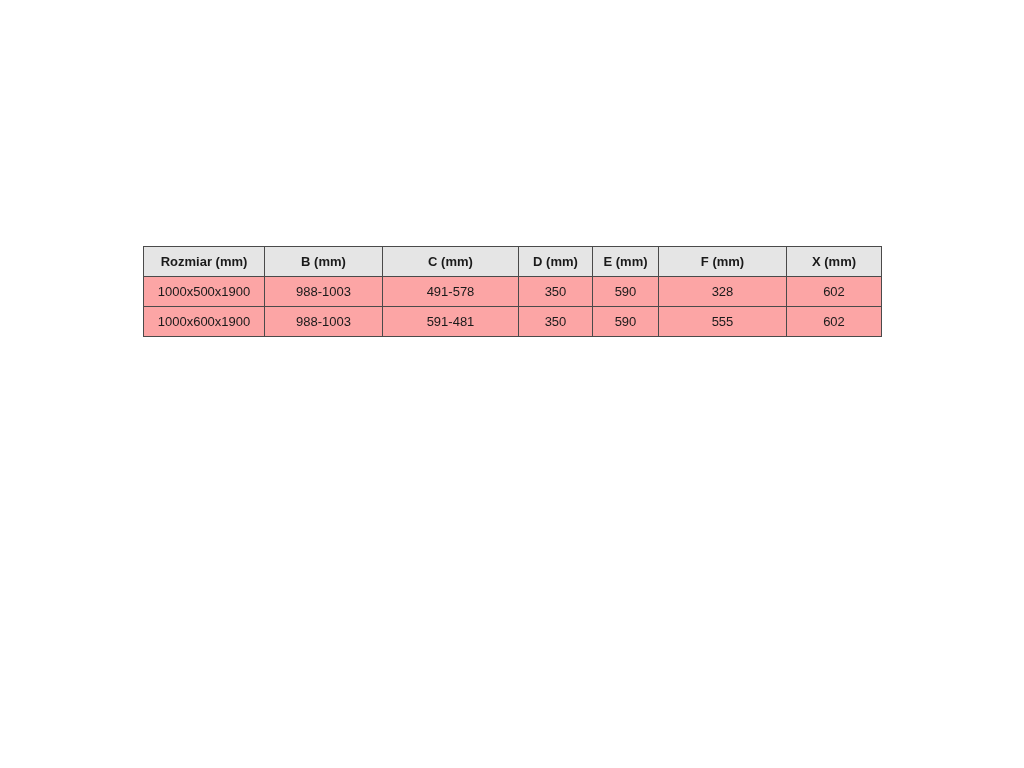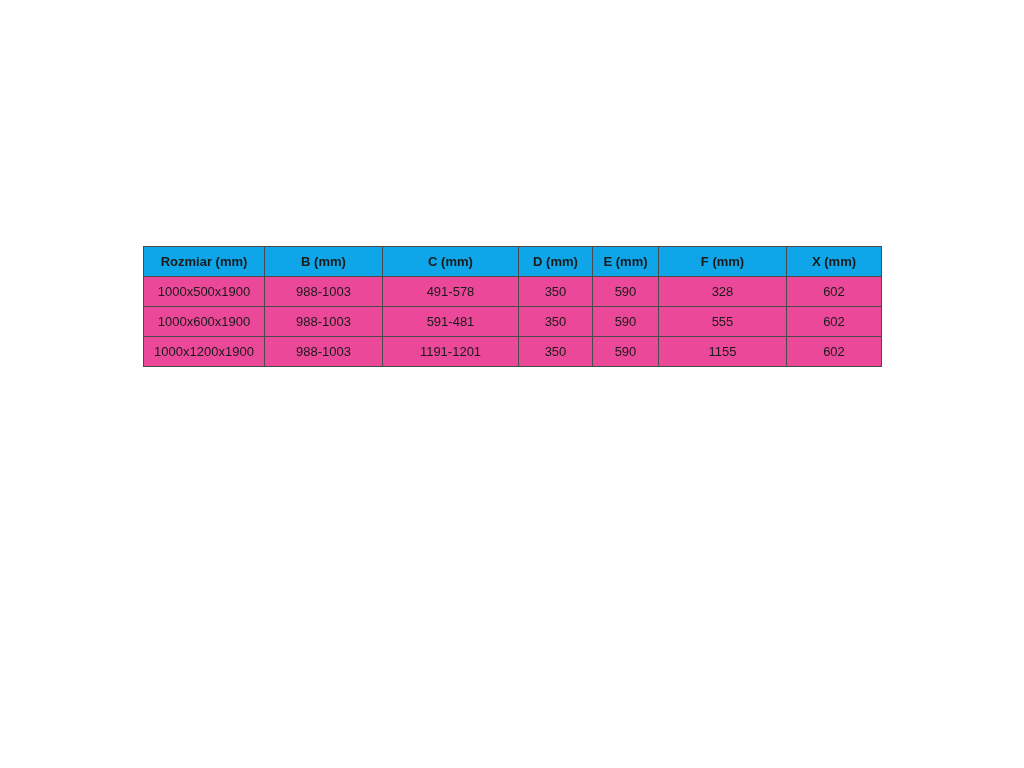--- a/index.html
+++ b/index.html
@@ -32,25 +32,25 @@
     border: 1px solid #4a4a4a;
     text-align: center;
     vertical-align: middle;
     height: 29px;
     padding: 0 4px;
     white-space: nowrap;
     overflow: hidden;
   }
   table.spec-table th {
     font-weight: bold;
-    background: #0ea5e9;
+    background: #e5e5e5;
   }
   table.spec-table td {
     font-weight: normal;
-    background: #ec4899;
+    background: #fca5a5;
   }
 </style>
 </head>
 <body>
 
 <div class="stage">
   <table class="spec-table">
     <colgroup>
         <col style="width: 121px;">
         <col style="width: 118px;">
@@ -83,24 +83,15 @@
         </tr>
         <tr>
           <td>1000x600x1900</td>
           <td>988-1003</td>
           <td>591-481</td>
           <td>350</td>
           <td>590</td>
           <td>555</td>
           <td>602</td>
         </tr>
-        <tr>
-          <td>1000x1200x1900</td>
-          <td>988-1003</td>
-          <td>1191-1201</td>
-          <td>350</td>
-          <td>590</td>
-          <td>1155</td>
-          <td>602</td>
-        </tr>
       </tbody>
   </table>
 </div>
 
 </body></html>

